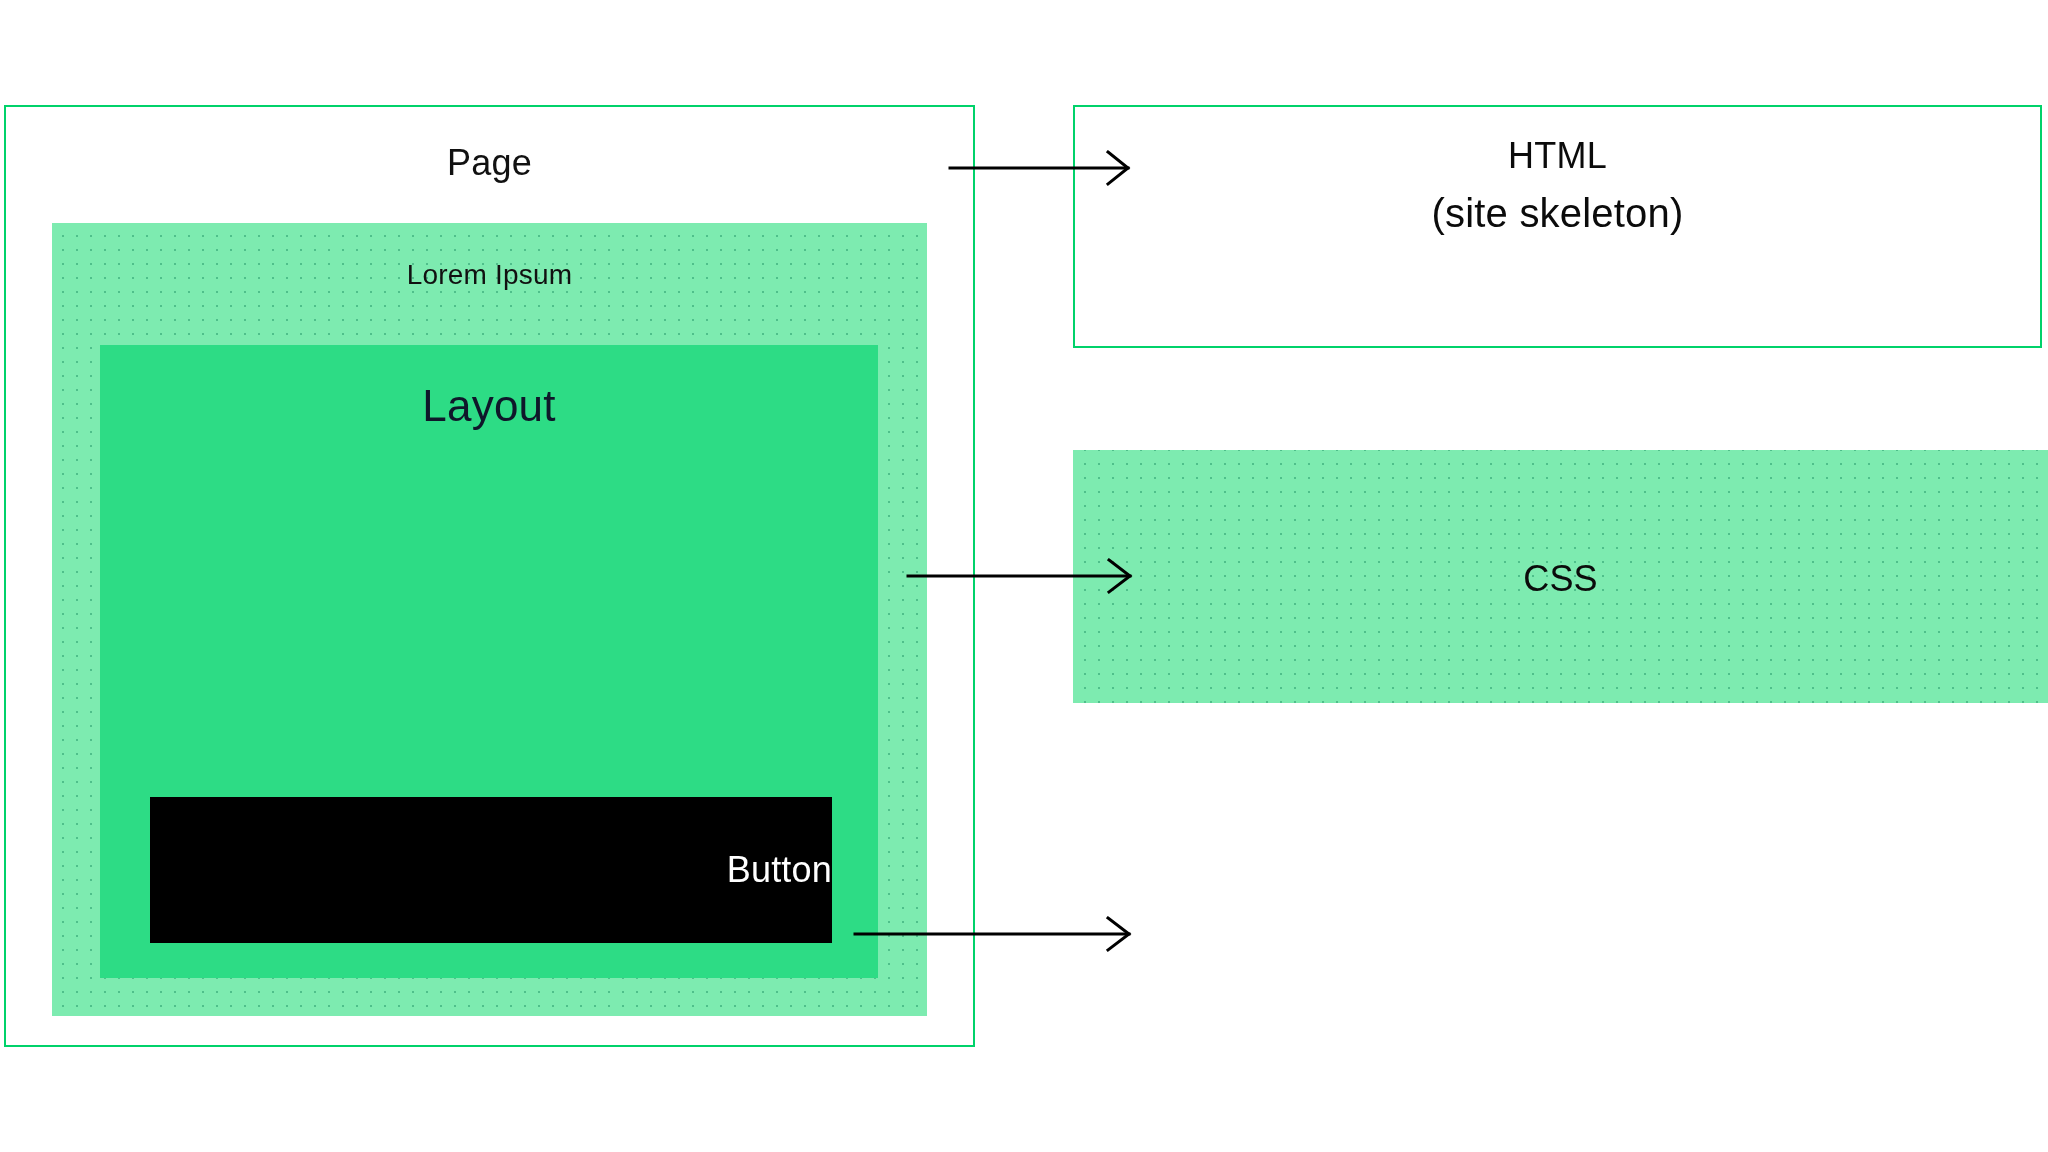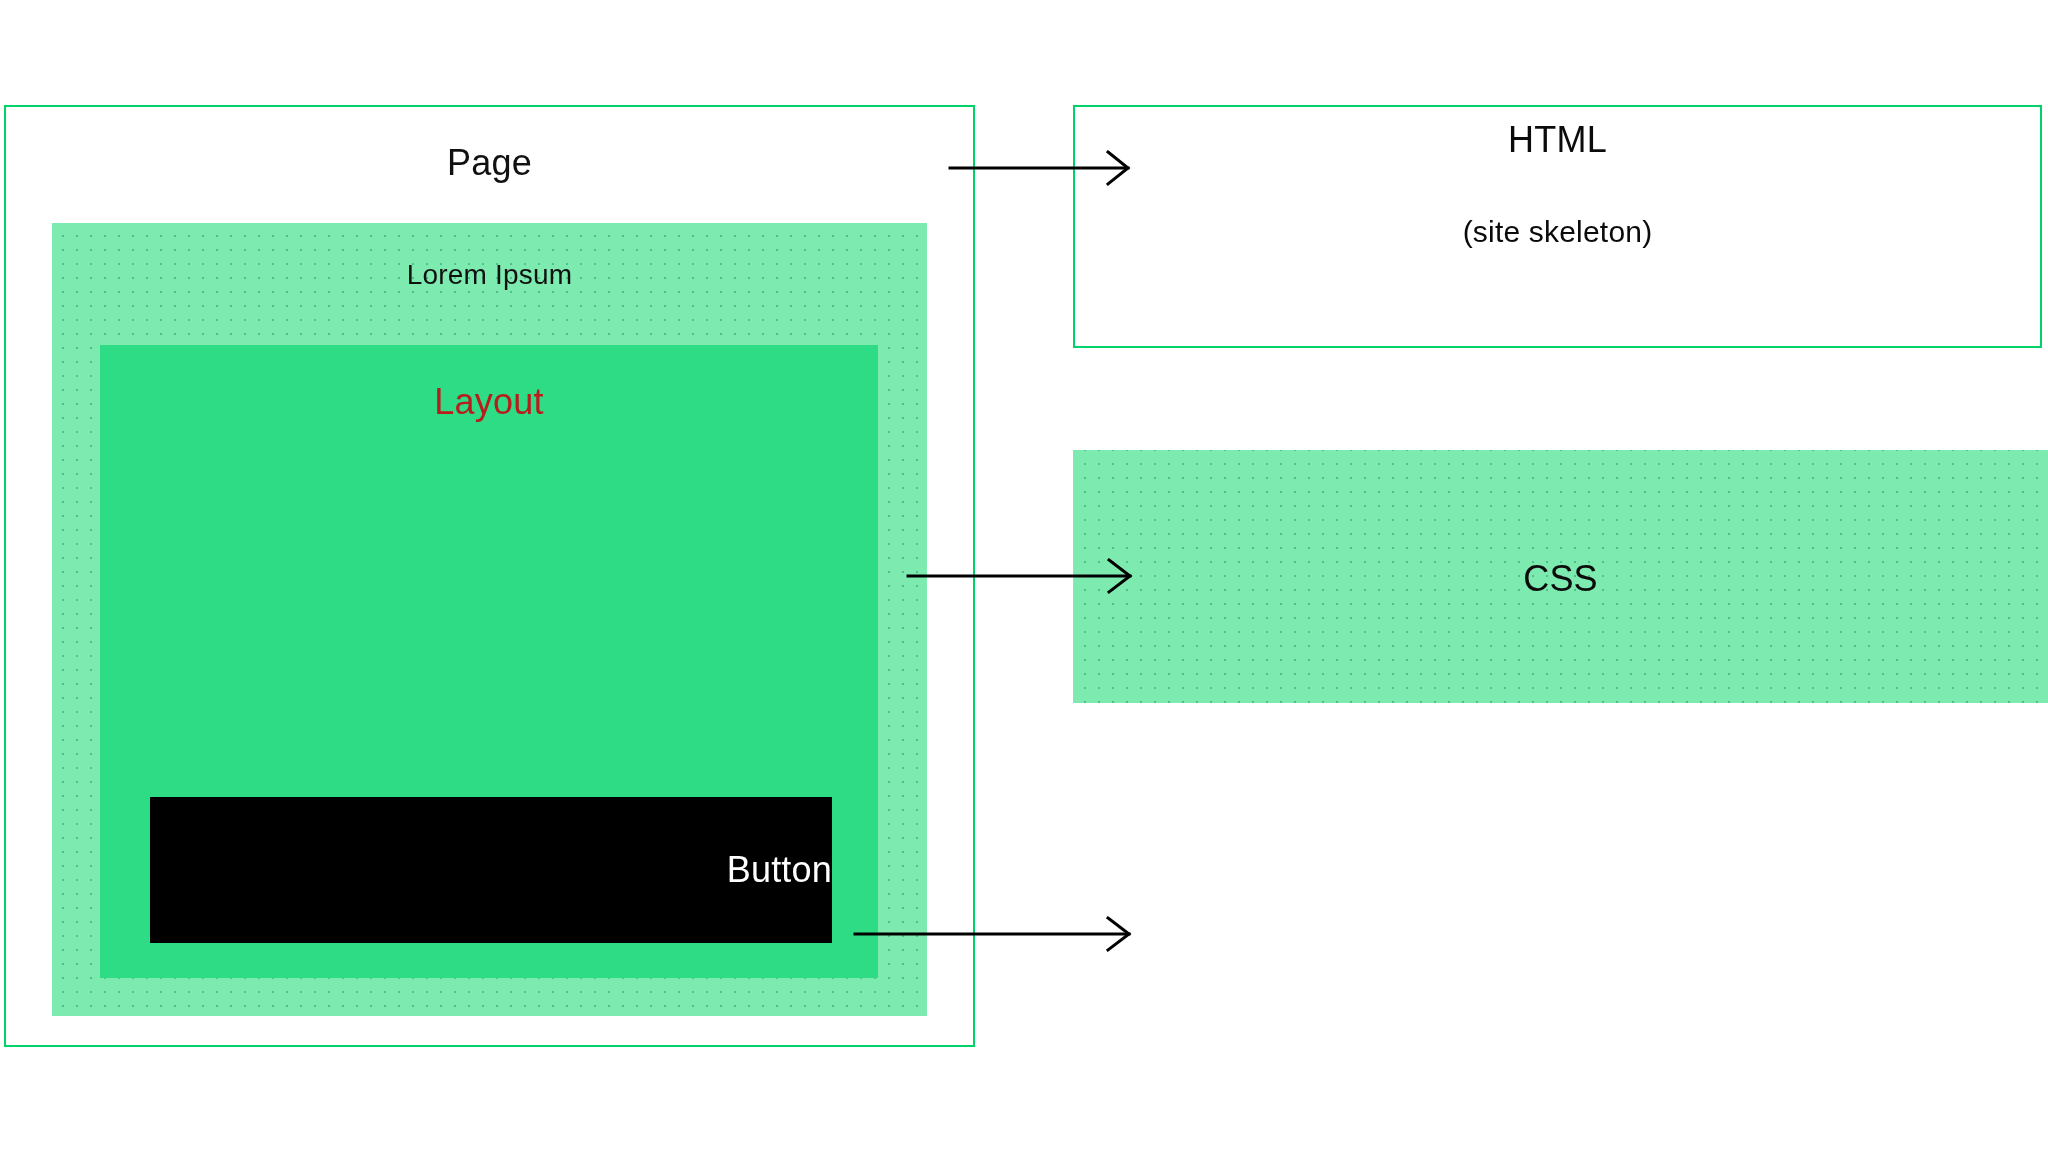--- a/index.html
+++ b/index.html
@@ -74,22 +74,22 @@
   
   .layout-box {
     left: 100px;
     top: 345px;
     width: 778px;
     height: 633px;
     background: #2ddc85;
   }
   .layout-title {
     top: 36px;
-    font-size: 36px;
-    color: #b91c1c;
+    font-size: 44px;
+    color: #0f172a;
   }
 
   
   .button-box {
     left: 150px;
     top: 797px;
     width: 682px;
     height: 146px;
     background: #000000;
     border: none;
@@ -132,26 +132,25 @@
     width: 975px;
     height: 246px;
     background: #00d26a;
   }
 
   .panel-title {
     font-size: 36px;
     color: #0b0b0b;
   }
   .panel-sub {
-    font-size: 30px;
+    font-size: 40px;
     color: #0b0b0b;
-    margin-top: 24px;
-  }
-
-  .html-title   { top: 12px; }
+  }
+
+  .html-title   { top: 28px; }
   .html-sub     { top: 84px; }
   .css-title    { top: 108px; }
   .js-title     { top: 58px; }
   .js-sub       { top: 125px; }
 
   
   .arrow {
     position: absolute;
     overflow: visible;
   }

